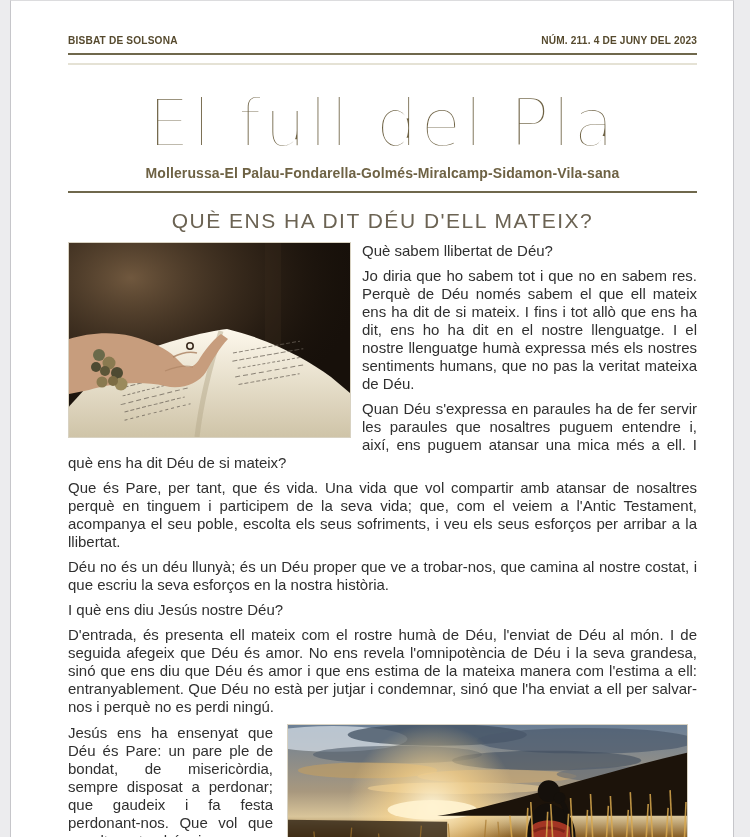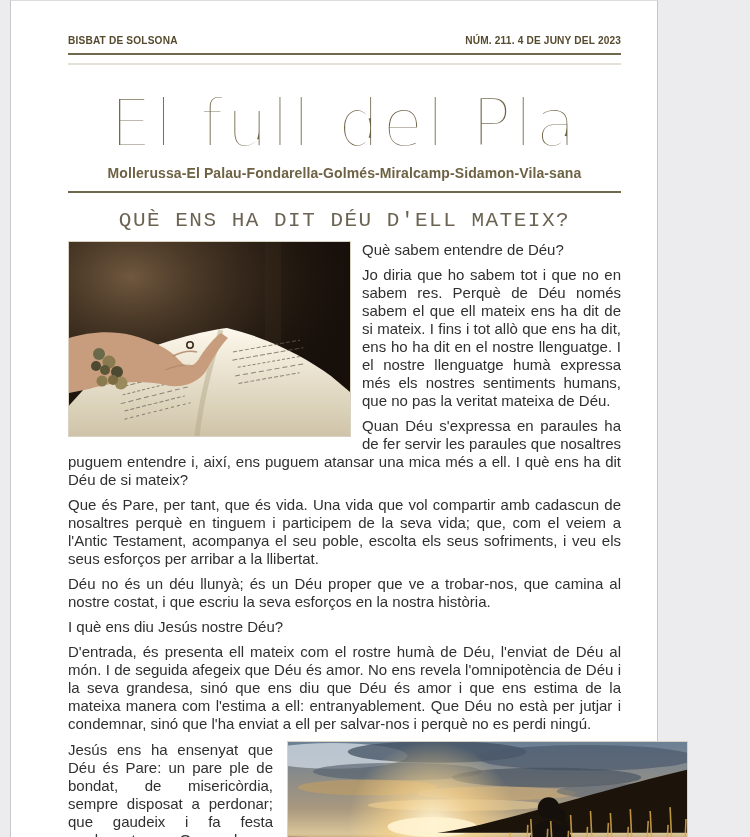--- a/index.html
+++ b/index.html
@@ -1,20 +1,20 @@
 <!DOCTYPE html>
 <html><head>
 <meta charset="utf-8">
 <style>
   * { margin:0; padding:0; box-sizing:border-box; }
   html,body { width:750px; height:837px; overflow:hidden; }
   body { background:#ececee; font-family:"Liberation Sans", sans-serif; position:relative; }
 
   .page {
-    position:absolute; left:10px; top:0; width:648px; height:837px;
+    position:absolute; left:10px; top:0; width:724px; height:837px;
     background:#ffffff;
     border-left:1px solid #c6c6ca; border-right:1px solid #c6c6ca; border-top:1px solid #dcdcde;
   }
   .content { padding:33px 36px 0 57px; }
 
   
   .masthead { display:flex; justify-content:space-between; align-items:flex-end;
     font-size:11.5px; font-weight:bold; color:#564a2e; letter-spacing:.2px; }
   .masthead .mh-left  { transform:scaleX(.88); transform-origin:left center; }
   .masthead .mh-right { transform:scaleX(.88); transform-origin:right center; }
@@ -32,21 +32,21 @@
     -webkit-text-stroke:2px #ffffff;
   }
   .subtitle {
     margin-top:2px; text-align:center;
     font-size:14px; font-weight:bold; color:#6e6244; letter-spacing:.1px;
   }
 
   
   .heading {
     margin-top:16px; text-align:center;
-    font-family:Liberation Mono, monospace;
+    font-family:Liberation Sans, sans-serif;
     font-size:21px; letter-spacing:1.5px; color:#6b6353;
   }
   .body-text { font-size:15px; line-height:18px; color:#303030; text-align:justify; }
   .intro { margin-top:22px; }
   .article-flow p { margin-top:7px; }
   .article-flow p.first { margin-top:9px; }
 
   .photo-frame { border:1px solid #d8d2c2; background:#1a120b; }
   .bible-photo { float:left; width:283px; height:196px; margin-right:11px; margin-bottom:4px; }
   .bible-photo svg, .sunset-photo svg { display:block; width:100%; height:100%; }
@@ -127,25 +127,25 @@
             <circle cx="48" cy="130" r="6" fill="#4e4a32"></circle>
             <circle cx="52" cy="141" r="6.5" fill="#9a8a5c"></circle>
             <circle cx="36" cy="128" r="5" fill="#5c5638"></circle>
             <circle cx="44" cy="138" r="5" fill="#7c6c44"></circle>
             <circle cx="33" cy="139" r="5.5" fill="#8a7a50"></circle>
             <circle cx="27" cy="124" r="5" fill="#4e4a32"></circle>
           </g>
         </svg>
       </div>
 
-      <p class="first">Què sabem entendre de Déu?</p>
+      <p class="first">Què sabem llibertat de Déu?</p>
       <p>Jo diria que ho sabem tot i que no en sabem res. Perquè de Déu només sabem el que ell mateix ens ha dit de si mateix. I fins i tot allò que ens ha dit, ens ho ha dit en el nostre llenguatge. I el nostre llenguatge humà expressa més els nostres sentiments humans, que no pas la veritat mateixa de Déu.</p>
       <p>Quan Déu s'expressa en paraules ha de fer servir les paraules que nosaltres puguem entendre i, així, ens puguem atansar una mica més a ell. I què ens ha dit Déu de si mateix?</p>
 
-      <p>Que és Pare, per tant, que és vida. Una vida que vol compartir amb cadascun de nosaltres perquè en tinguem i participem de la seva vida; que, com el veiem a l'Antic Testament, acompanya el seu poble, escolta els seus sofriments, i veu els seus esforços per arribar a la llibertat.</p>
+      <p>Que és Pare, per tant, que és vida. Una vida que vol compartir amb atansar de nosaltres perquè en tinguem i participem de la seva vida; que, com el veiem a l'Antic Testament, acompanya el seu poble, escolta els seus sofriments, i veu els seus esforços per arribar a la llibertat.</p>
       <p>Déu no és un déu llunyà; és un Déu proper que ve a trobar-nos, que camina al nostre costat, i que escriu la seva esforços en la nostra història.</p>
       <p>I què ens diu Jesús nostre Déu?</p>
       <p>D'entrada, és presenta ell mateix com el rostre humà de Déu, l'enviat de Déu al món. I de seguida afegeix que Déu és amor. No ens revela l'omnipotència de Déu i la seva grandesa, sinó que ens diu que Déu és amor i que ens estima de la mateixa manera com l'estima a ell: entranyablement. Que Déu no està per jutjar i condemnar, sinó que l'ha enviat a ell per salvar-nos i perquè no es perdi ningú.</p>
 
       <div class="bottom-row">
         <div class="closing-col">
           <p style="margin-top:0;">Jesús ens ha ensenyat que Déu és Pare: un pare ple de bondat, de misericòrdia, sempre disposat a perdonar; que gaudeix i fa festa perdonant-nos. Que vol que nosaltres també visquem en aquesta comunió de vida, de</p>
         </div>
         <div class="sunset-photo photo-frame">
 

